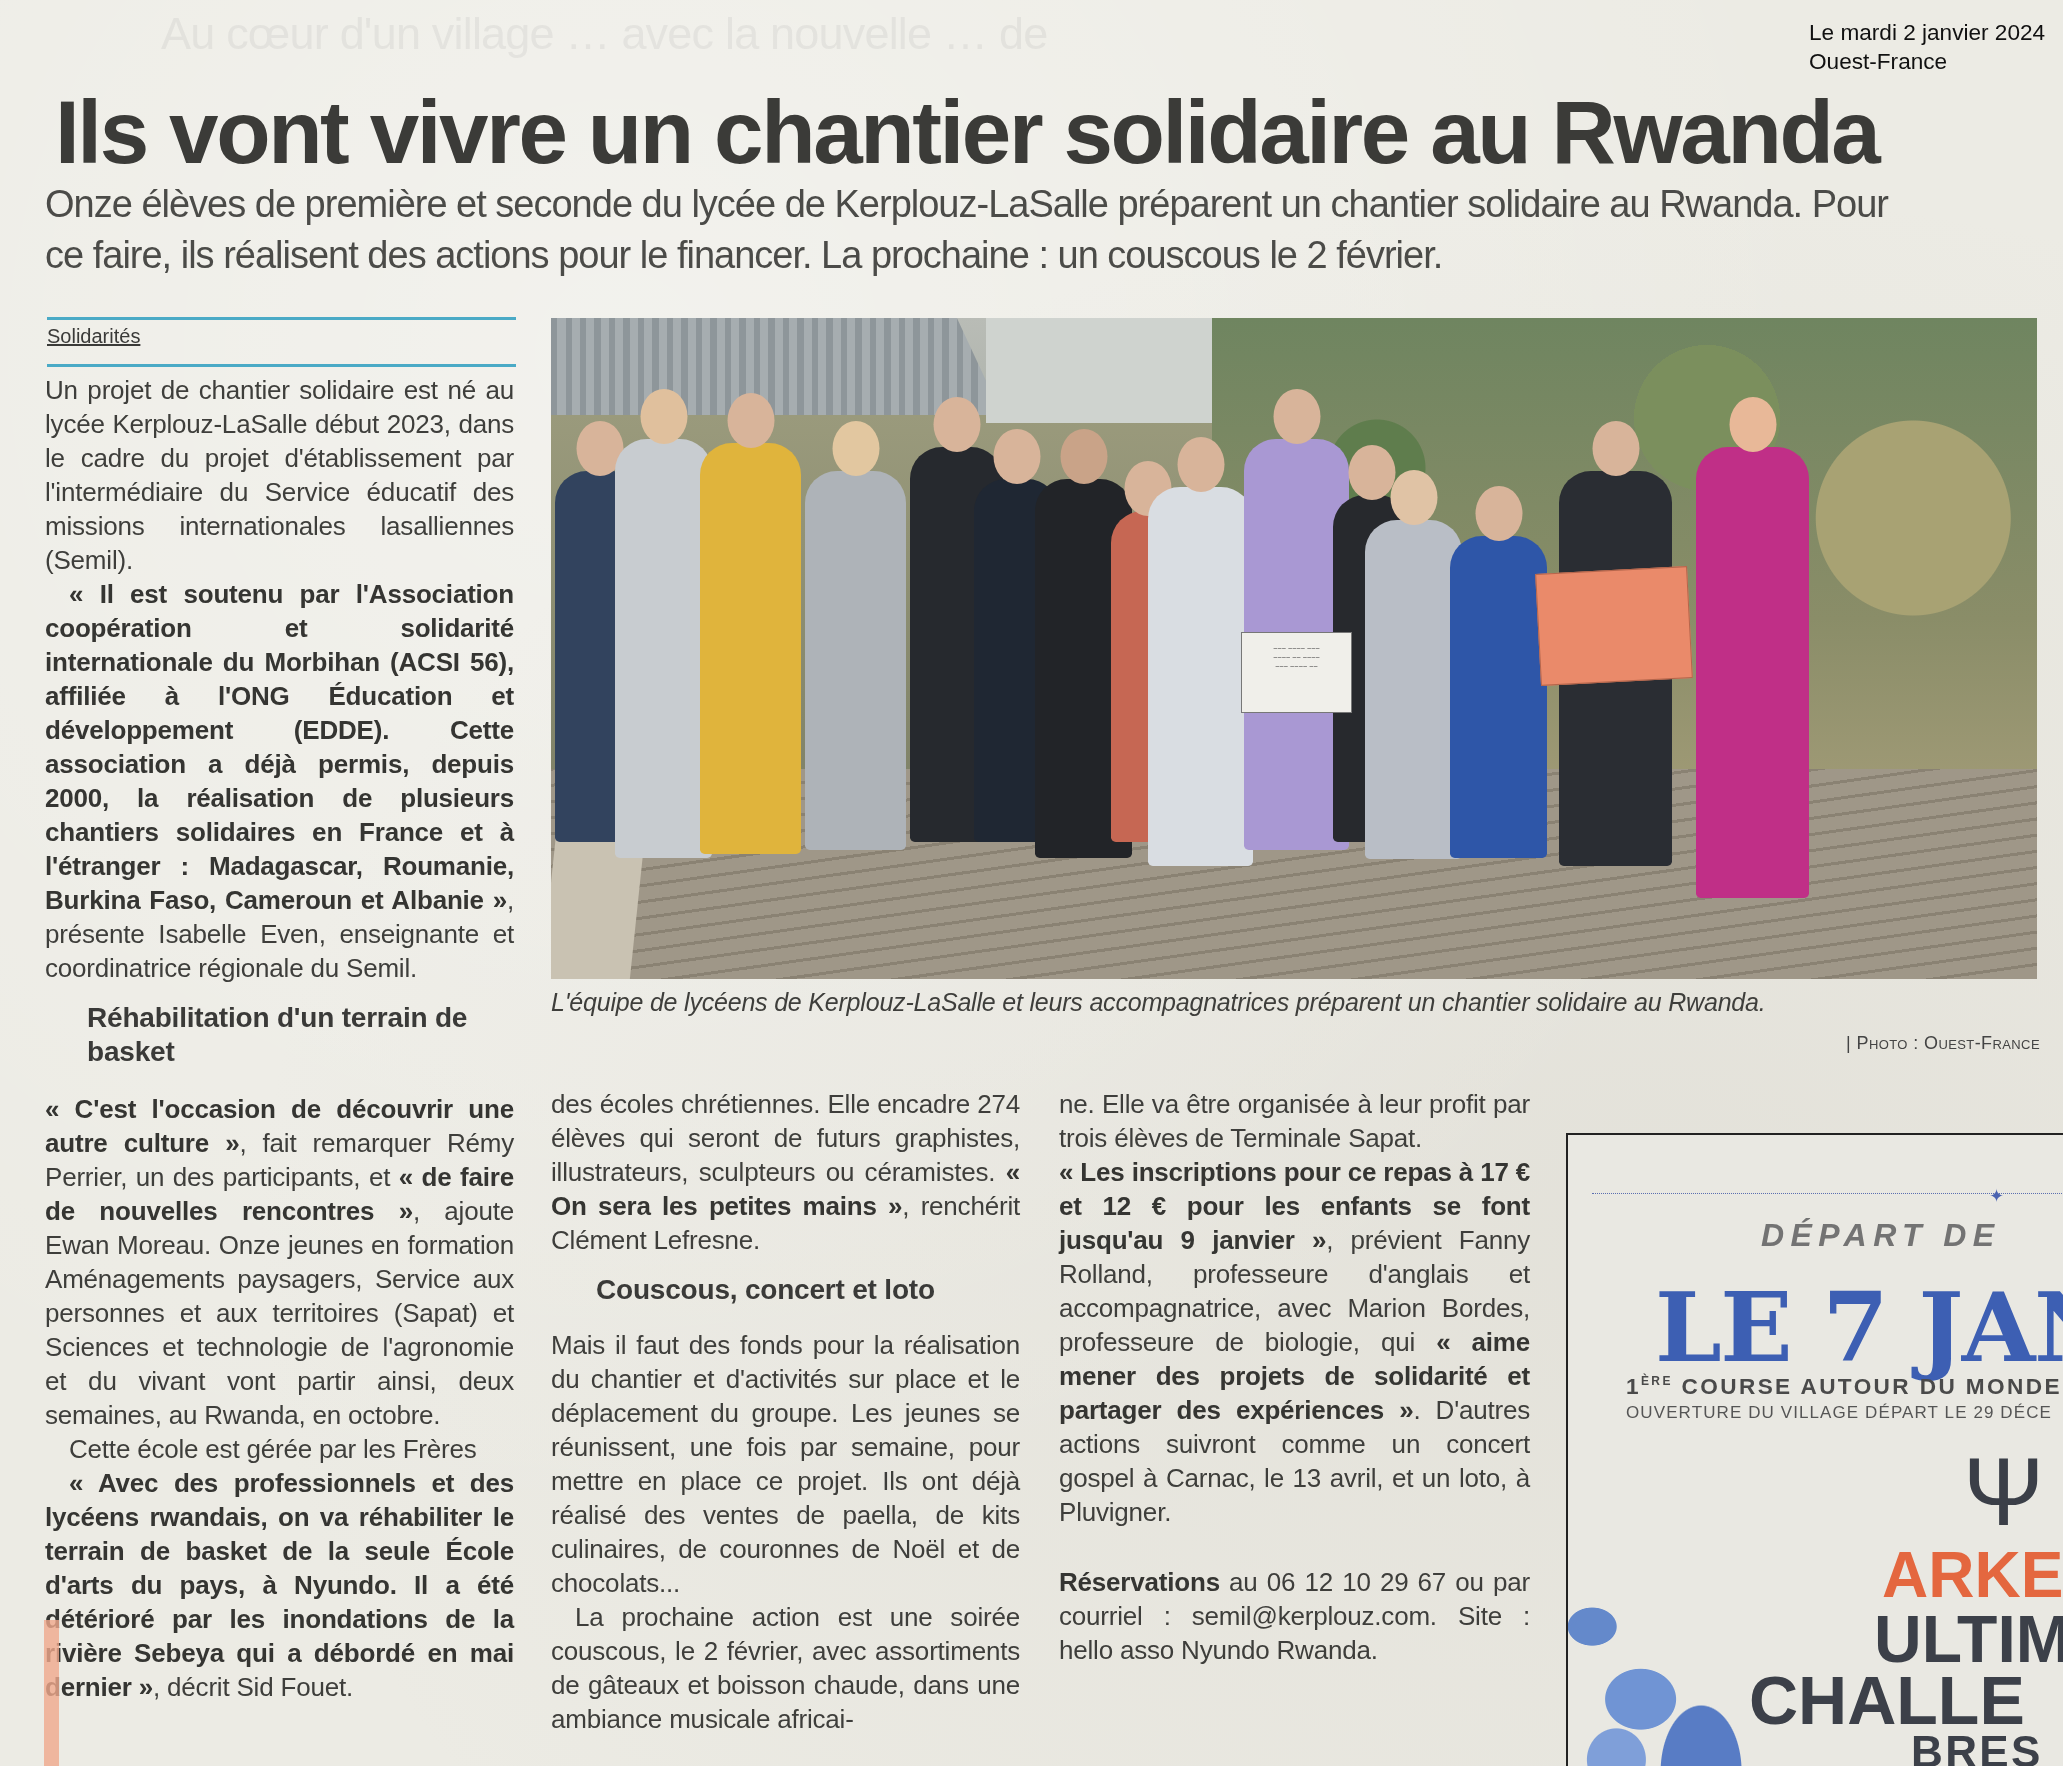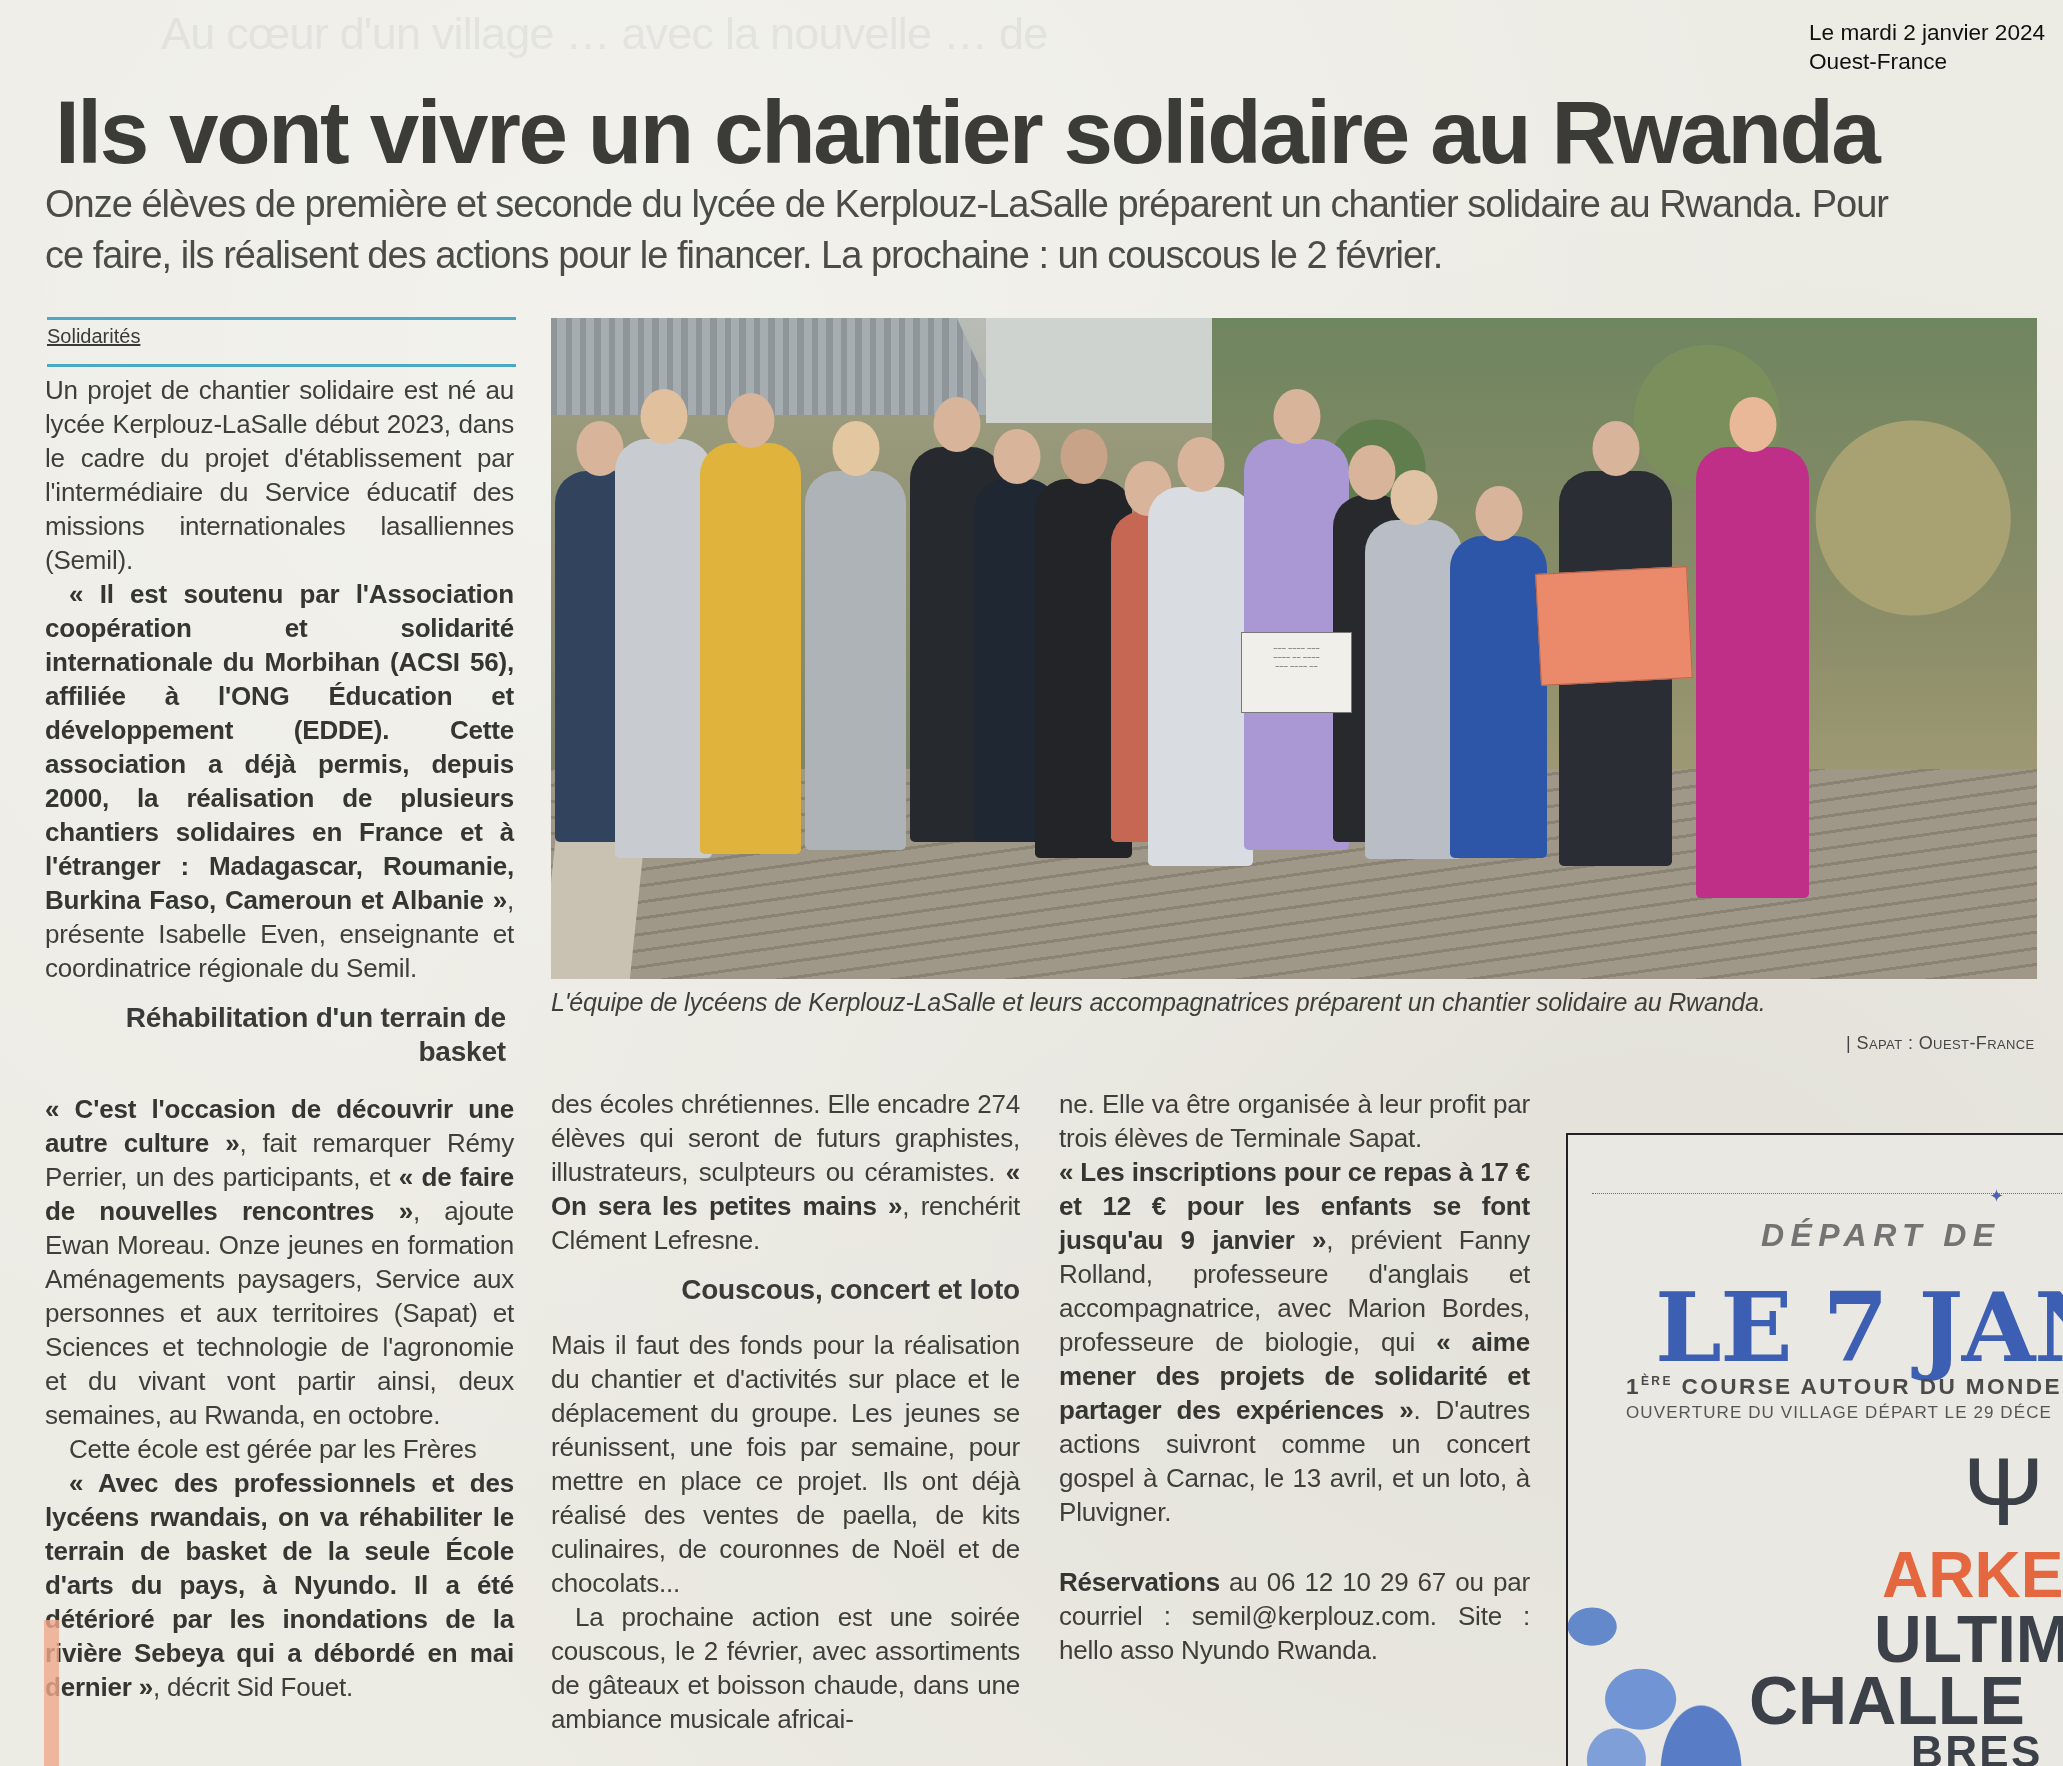--- a/index.html
+++ b/index.html
@@ -41,21 +41,21 @@
     position:absolute; left:47px; top:325px; font-size:20px; color:#3a3a38;text-decoration:underline;
   }
   .col {
     position:absolute; font-size:26px; line-height:34px; color:#3e3e3b;
     text-align:justify; letter-spacing:-0.2px;
   }
   .col p { margin:0; }
   .col .indent { text-indent:24px; }
   .col b { font-weight:bold; color:#353532; }
   .subhead {
-    font-weight:bold; font-size:28px; line-height:34px; color:#3a3a38; text-align:right;
+    font-weight:bold; font-size:28px; line-height:34px; color:#3a3a38; text-align:left;
   }
   .photo {
     position:absolute; left:551px; top:318px; width:1486px; height:661px; overflow:hidden;
     background:linear-gradient(180deg,#b9bcb6 0%, #9ca59a 40%, #8a8c7e 70%, #a49e8c 100%);
   }
   .photo .roof {
     position:absolute; left:0; top:0; width:451px; height:97px;
     background:repeating-linear-gradient(90deg,#8e969a 0 6.4px,#a6adb0 6.4px 14.5px);
     clip-path:polygon(0 0, 90% 0, 100% 100%, 0 100%);
   }
@@ -214,21 +214,21 @@
     </div>
   <div class="person" style="left:1145px;top:129px;width:113px;height:451px;background:#c02f87;">
       <div class="head" style="background:#e8b898"></div>
     </div>
 
   <div class="sign-white">~~~ ~~~~ ~~~<br>~~~~ ~~ ~~~~<br>~~~ ~~~~ ~~</div>
   <div class="sign-orange"></div>
 </div>
 
 <div class="caption">L'équipe de lycéens de Kerplouz-LaSalle et leurs accompagnatrices préparent un chantier solidaire au Rwanda.</div>
-<div class="credit"><span class="sc">| Sapat : </span><span class="sc">Ouest-France</span></div>
+<div class="credit"><span class="sc">| Photo : </span><span class="sc">Ouest-France</span></div>
 
 <div class="col" style="left:551px; top:1087px; width:469px;">
   <p><span>des écoles chrétiennes. Elle encadre 274 élèves qui seront de futurs graphistes, illustrateurs, sculpteurs ou céramistes. </span><b>« On sera les petites mains »</b><span>, renchérit Clément Lefresne.</span></p>
   <div class="subhead" style="padding-left:45px; margin-top:16px; margin-bottom:21px;">Couscous, concert et loto</div>
   <p>Mais il faut des fonds pour la réalisation du chantier et d'activités sur place et le déplacement du groupe. Les jeunes se réunissent, une fois par semaine, pour mettre en place ce projet. Ils ont déjà réalisé des ventes de paella, de kits culinaires, de couronnes de Noël et de chocolats...</p>
   <p class="indent">La prochaine action est une soirée couscous, le 2 février, avec assortiments de gâteaux et boisson chaude, dans une ambiance musicale africai-</p>
 </div>
 
 <div class="col" style="left:1059px; top:1087px; width:471px;">
   <p>ne. Elle va être organisée à leur profit par trois élèves de Terminale Sapat.</p>

